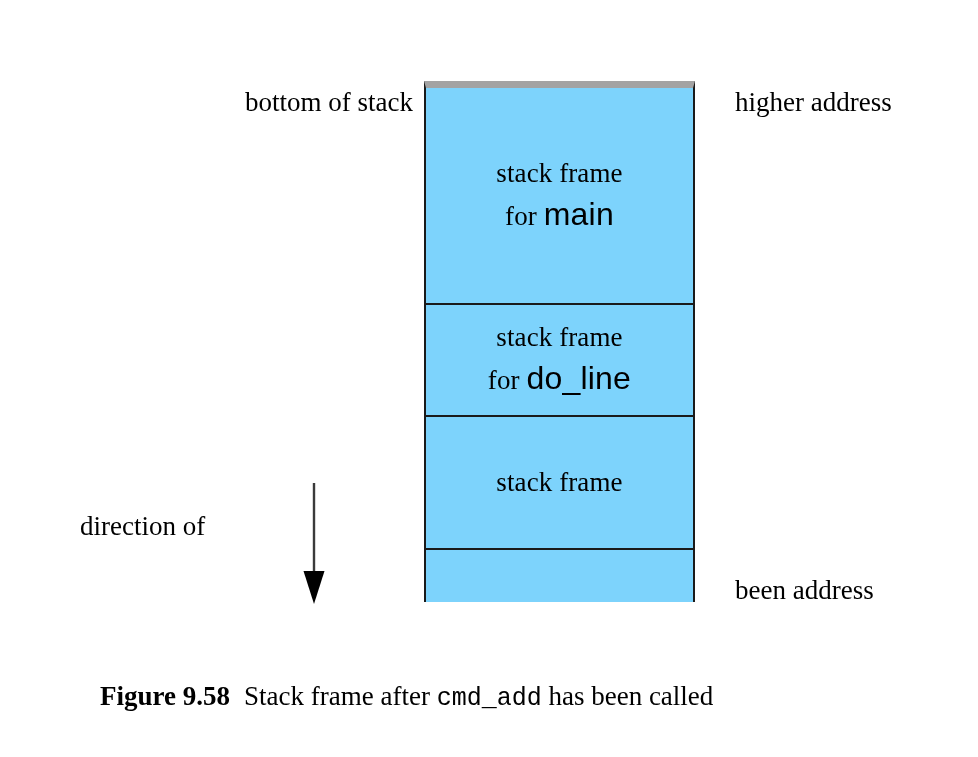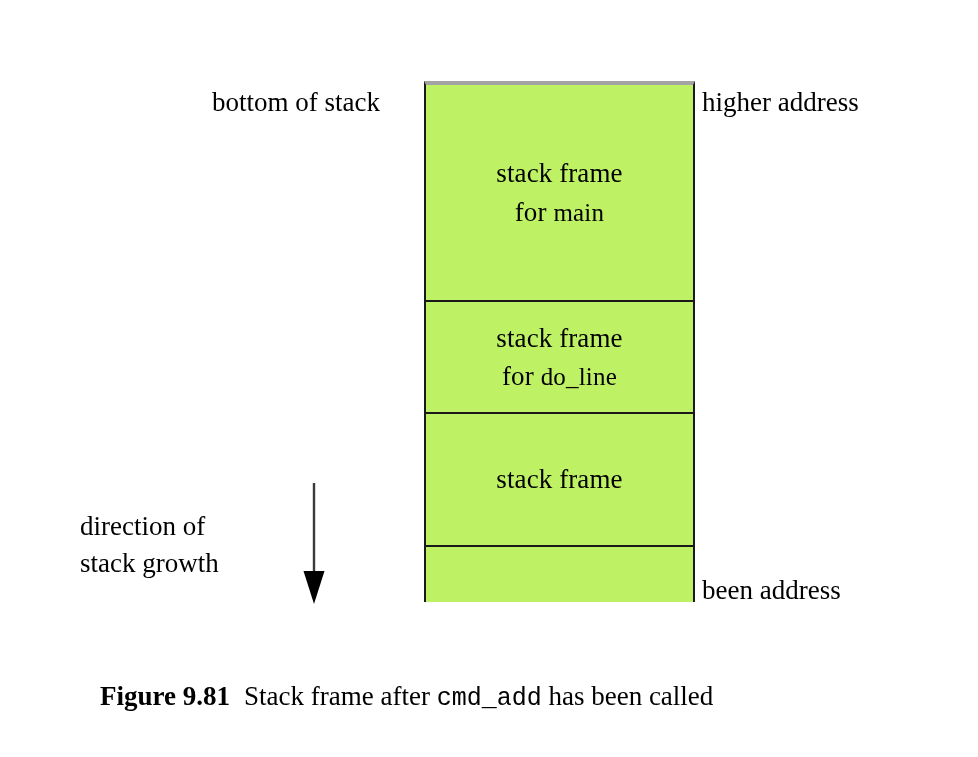--- a/index.html
+++ b/index.html
@@ -28,24 +28,24 @@
 
   
   .stack-column {
     position: absolute;
     left: 424px;
     top: 81px;
     width: 271px;
     height: 521px;
     border-left: 2px solid #1a1a1a;
     border-right: 2px solid #1a1a1a;
-    border-top: 4px solid #a3a3a3;
+    border-top: 7px solid #a3a3a3;
     border-bottom: none;
     box-sizing: border-box;
-    background: #bef264;
+    background: #7dd3fc;
   }
 
   .stack-frame {
     position: absolute;
     left: 0;
     width: 100%;
     box-sizing: border-box;
     display: flex;
     flex-direction: column;
     align-items: center;
@@ -58,32 +58,33 @@
   .frame-cmd-add { top: 327px; height: 133px; border-top: 2px solid #1a1a1a; }
   .frame-open    { top: 460px; height: 61px;  border-top: 2px solid #1a1a1a; }
 
   .frame-line {
     font-size: 27px;
     line-height: 1.42;
     white-space: nowrap;
     letter-spacing: 0.1px;
   }
   .mono {
-    font-family: Liberation Serif, serif;
-    font-size: 25px;
+    font-family: Liberation Sans, sans-serif;
+    font-size: 32px;
     letter-spacing: 0.2px;
     text-align: right;
   }
 
   
   .side-label {
     position: absolute;
     font-size: 27px;
     line-height: 1.3;
     white-space: nowrap;
+    margin-left: 33px;
   }
   .label-bottom-of-stack { left: 212px; top: 85px; }
   .label-higher-address  { left: 702px; top: 85px; }
   .label-lower-address   { left: 702px; top: 573px; }
 
   .label-growth {
     position: absolute;
     left: 80px;
     top: 508px;
     width: 190px;
@@ -129,21 +130,20 @@
 <div class="figure-canvas">
 
   <div class="side-label label-bottom-of-stack">bottom of stack</div>
 
   <div class="side-label label-higher-address">higher address</div>
 
   <div class="side-label label-lower-address">been address</div>
 
   <div class="label-growth">
     <div>direction of</div>
-    <div>stack growth</div>
   </div>
 
   <svg class="growth-arrow" viewBox="0 0 36 122">
     <line x1="18" y1="0" x2="18" y2="92" stroke="#3a3a3a" stroke-width="2.4"></line>
     <polygon points="18,121 7.5,88 28.5,88" fill="#000000"></polygon>
   </svg>
 
   <div class="stack-column">
 
     <div class="stack-frame frame-main">
@@ -157,15 +157,15 @@
     </div>
 
     <div class="stack-frame frame-cmd-add">
       <div class="frame-line">stack frame</div>
     </div>
 
     <div class="stack-frame frame-open"></div>
 
   </div>
 
-  <div class="figure-caption"><span class="caption-number">Figure 9.81</span><span class="caption-gap"></span><span>Stack frame after</span>&nbsp;<span class="caption-mono">cmd_add</span>&nbsp;<span>has been called</span></div>
+  <div class="figure-caption"><span class="caption-number">Figure 9.58</span><span class="caption-gap"></span><span>Stack frame after</span>&nbsp;<span class="caption-mono">cmd_add</span>&nbsp;<span>has been called</span></div>
 
 </div>
 
 </body></html>

